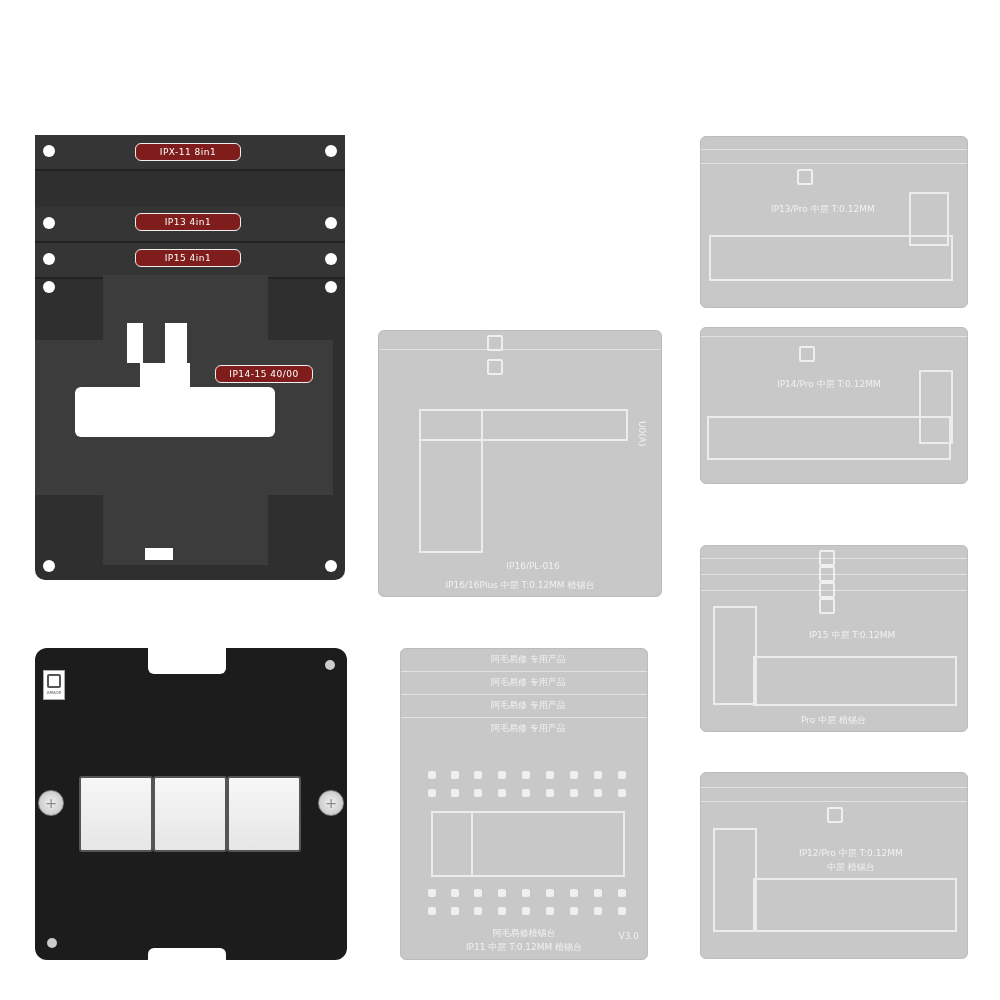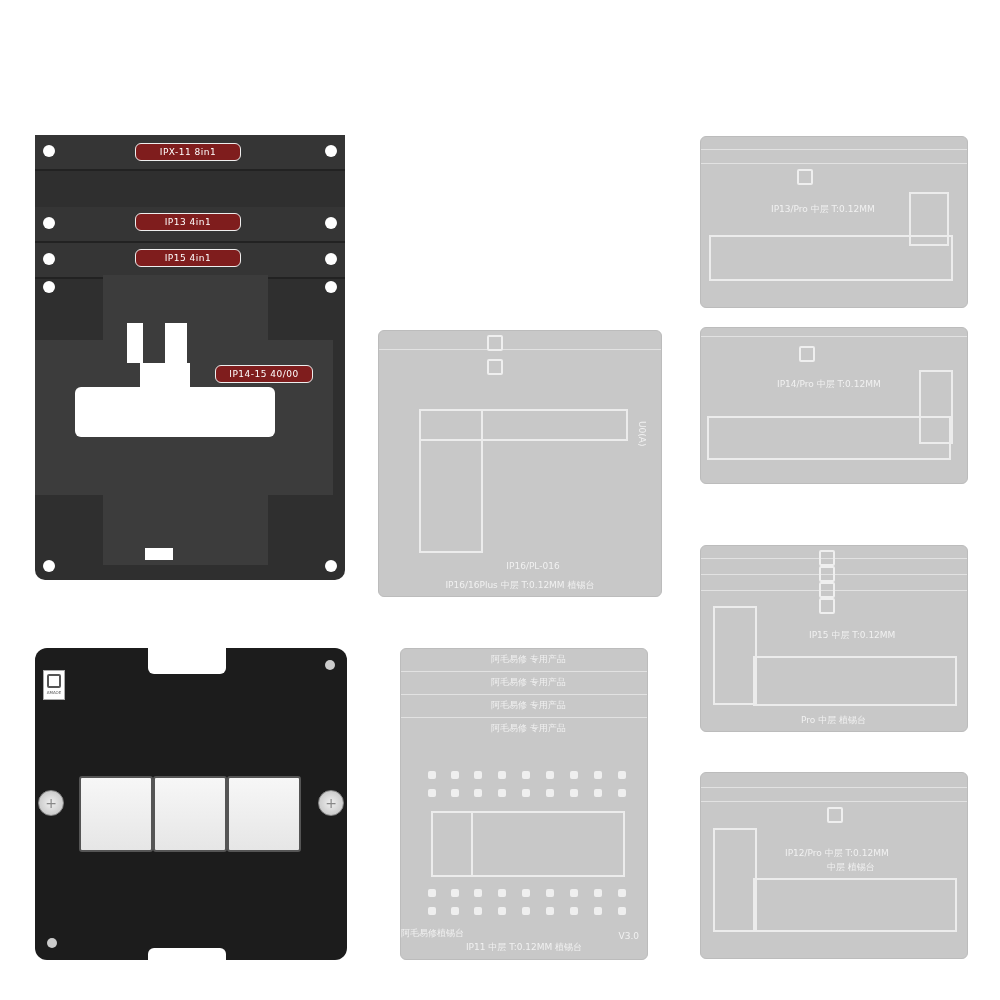--- a/index.html
+++ b/index.html
@@ -125,21 +125,21 @@
     <div class="dot" style="left:217px;top:240px;"></div>
   <div class="dot" style="left:27px;top:258px;"></div>
     <div class="dot" style="left:50px;top:258px;"></div>
     <div class="dot" style="left:73px;top:258px;"></div>
     <div class="dot" style="left:97px;top:258px;"></div>
     <div class="dot" style="left:121px;top:258px;"></div>
     <div class="dot" style="left:145px;top:258px;"></div>
     <div class="dot" style="left:169px;top:258px;"></div>
     <div class="dot" style="left:193px;top:258px;"></div>
     <div class="dot" style="left:217px;top:258px;"></div>
-  <div class="sten-text" style="left:0;right:0;top:278px;">阿毛易修植锡台</div>
+  <div class="sten-text" style="left:0;right:0;text-align:center;top:278px;">阿毛易修植锡台</div>
   <div class="sten-text" style="left:0;right:0;text-align:center;top:292px;">IP11 中层 T:0.12MM 植锡台</div>
   <div class="sten-text" style="right:8px;top:282px;">V3.0</div>
 </div>
 
 <div class="sten" style="left:700px;top:136px;width:266px;height:170px;">
   <div class="strip" style="top:12px;"></div>
     <div class="strip" style="top:26px;"></div>
   <div class="logo" style="left:96px;top:32px;"></div>
   <div class="sten-text" style="left:70px;top:66px;">IP13/Pro 中层 T:0.12MM</div>
   <div class="outline" style="left:8px;top:98px;width:240px;height:42px;"></div>
@@ -165,17 +165,17 @@
   <div class="sten-text" style="left:108px;top:83px;">IP15 中层 T:0.12MM</div>
   <div class="outline" style="left:12px;top:60px;width:40px;height:95px;"></div>
   <div class="outline" style="left:52px;top:110px;width:200px;height:46px;"></div>
   <div class="sten-text" style="left:100px;top:168px;">Pro 中层 植锡台</div>
 </div>
 
 <div class="sten" style="left:700px;top:772px;width:266px;height:185px;">
   <div class="strip" style="top:14px;"></div>
     <div class="strip" style="top:28px;"></div>
   <div class="logo" style="left:126px;top:34px;"></div>
-  <div class="sten-text" style="left:84px;top:74px;">IP12/Pro 中层 T:0.12MM</div>
+  <div class="sten-text" style="left:98px;top:74px;">IP12/Pro 中层 T:0.12MM</div>
   <div class="sten-text" style="left:126px;top:88px;text-align:right;">中层 植锡台</div>
   <div class="outline" style="left:12px;top:55px;width:40px;height:100px;"></div>
   <div class="outline" style="left:52px;top:105px;width:200px;height:50px;"></div>
 </div>
 
 </body></html>

